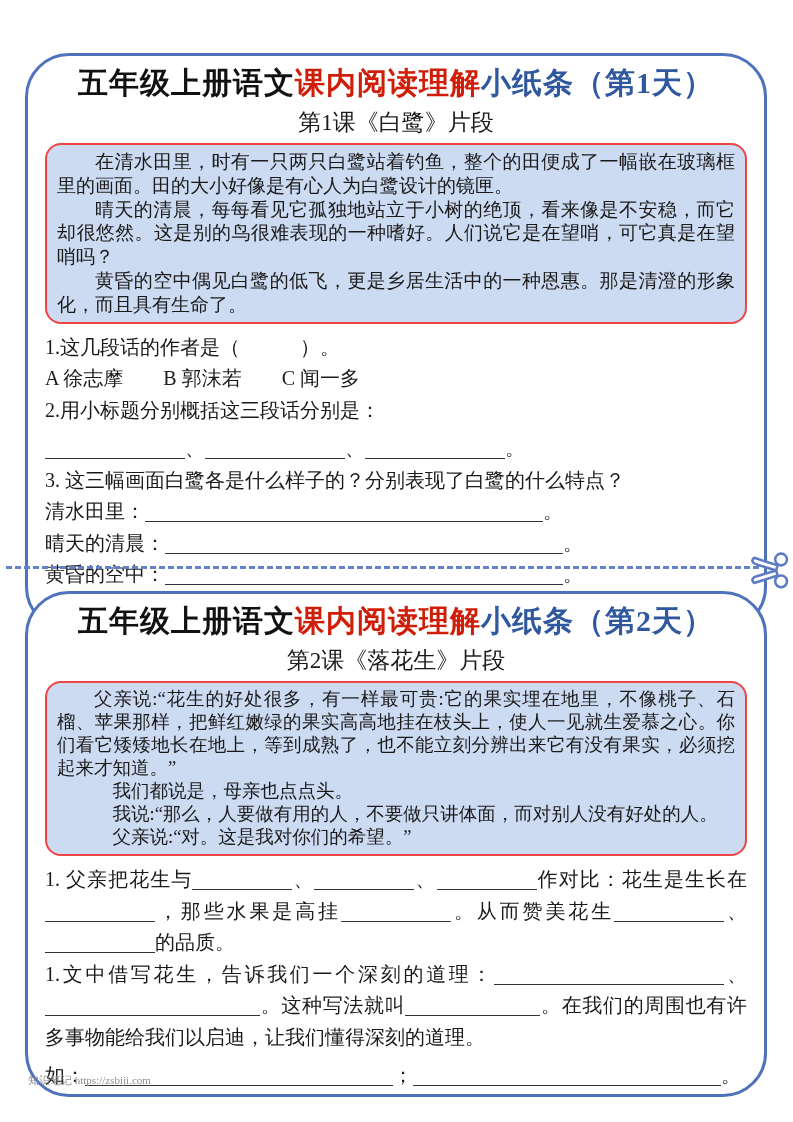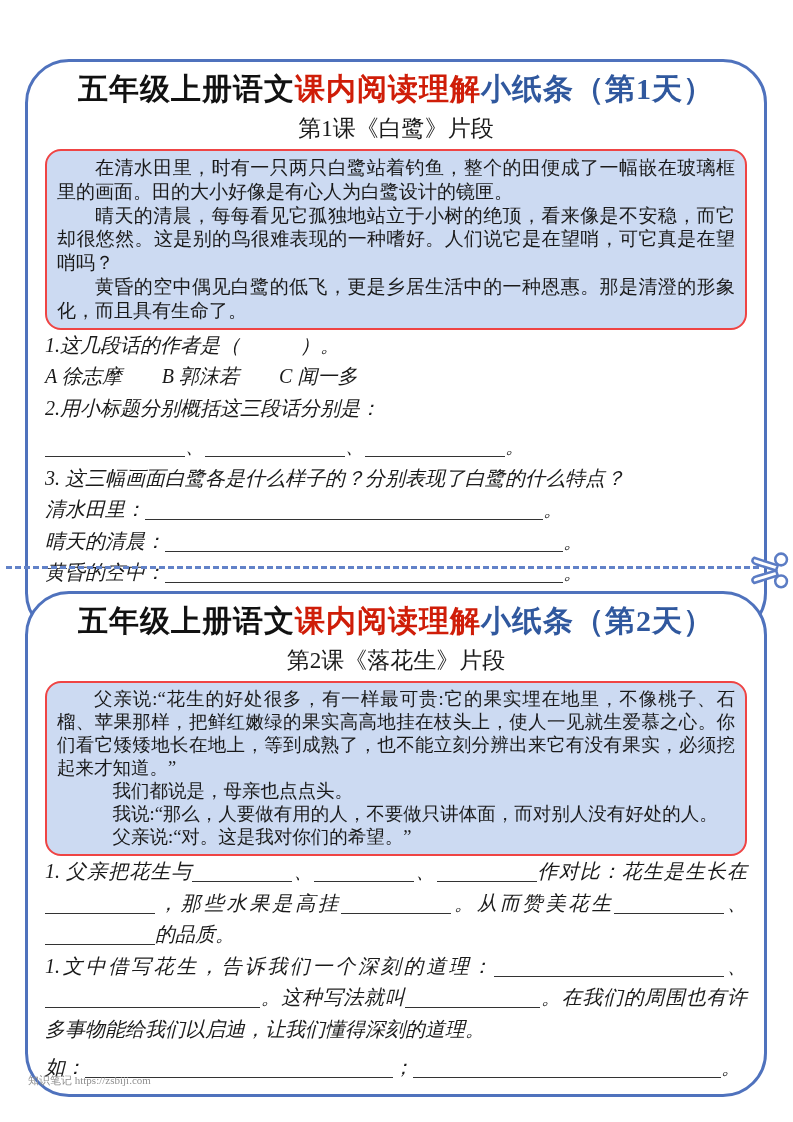--- a/index.html
+++ b/index.html
@@ -8,21 +8,21 @@
     font-family:"Liberation Serif","DejaVu Serif",serif;
     color:#1a1a1a;
   }
   .page{position:relative;width:793px;height:1122px;overflow:hidden;}
 
   .card{
     position:absolute;left:25px;width:742px;box-sizing:border-box;
     border:3.5px solid #4f72bd;border-radius:44px;background:#fff;
     padding:4px 17px 0 17px;
   }
-  .card1{top:59px;height:578px;}
+  .card1{top:53px;height:578px;}
   .card2{top:591px;height:506px;}
 
   .title{
     margin:3px 0 0;text-align:center;
     font-size:30px;font-weight:bold;line-height:39px;letter-spacing:1px;
     white-space:nowrap;
   }
   .title .t-black{color:#111111;}
   .title .t-red{color:#cf1d08;}
   .title .t-blue{color:#30589e;}
@@ -33,21 +33,21 @@
   }
 
   .passage{
     background:#ccdaf2;border:2px solid #ef4444;border-radius:16px;
     padding:5px 10px;margin-top:3px;text-align:justify;
   }
   .passage p{margin:0;text-indent:2em;font-size:19px;line-height:23.8px;}
   .card2 .passage p{font-size:18.5px;line-height:23px;}
   .card2 .passage p.indent3{text-indent:3em;}
 
-  .qwrap{margin-top:0;font-style:italic;}
+  .qwrap{margin-top:8px;}
   .q{margin:0;font-size:20px;line-height:31.5px;text-align:justify;}
   .blanks-row{margin-top:7px;}
 
   .bl{
     display:inline-block;height:1em;vertical-align:-0.22em;
     border-bottom:1.7px solid #333333;
   }
   .w100{width:100px;} .w110{width:110px;} .w135{width:135px;}
   .w140{width:140px;} .w215{width:215px;} .w230{width:230px;}
   .w310{width:308px;} .w395{width:398px;}

